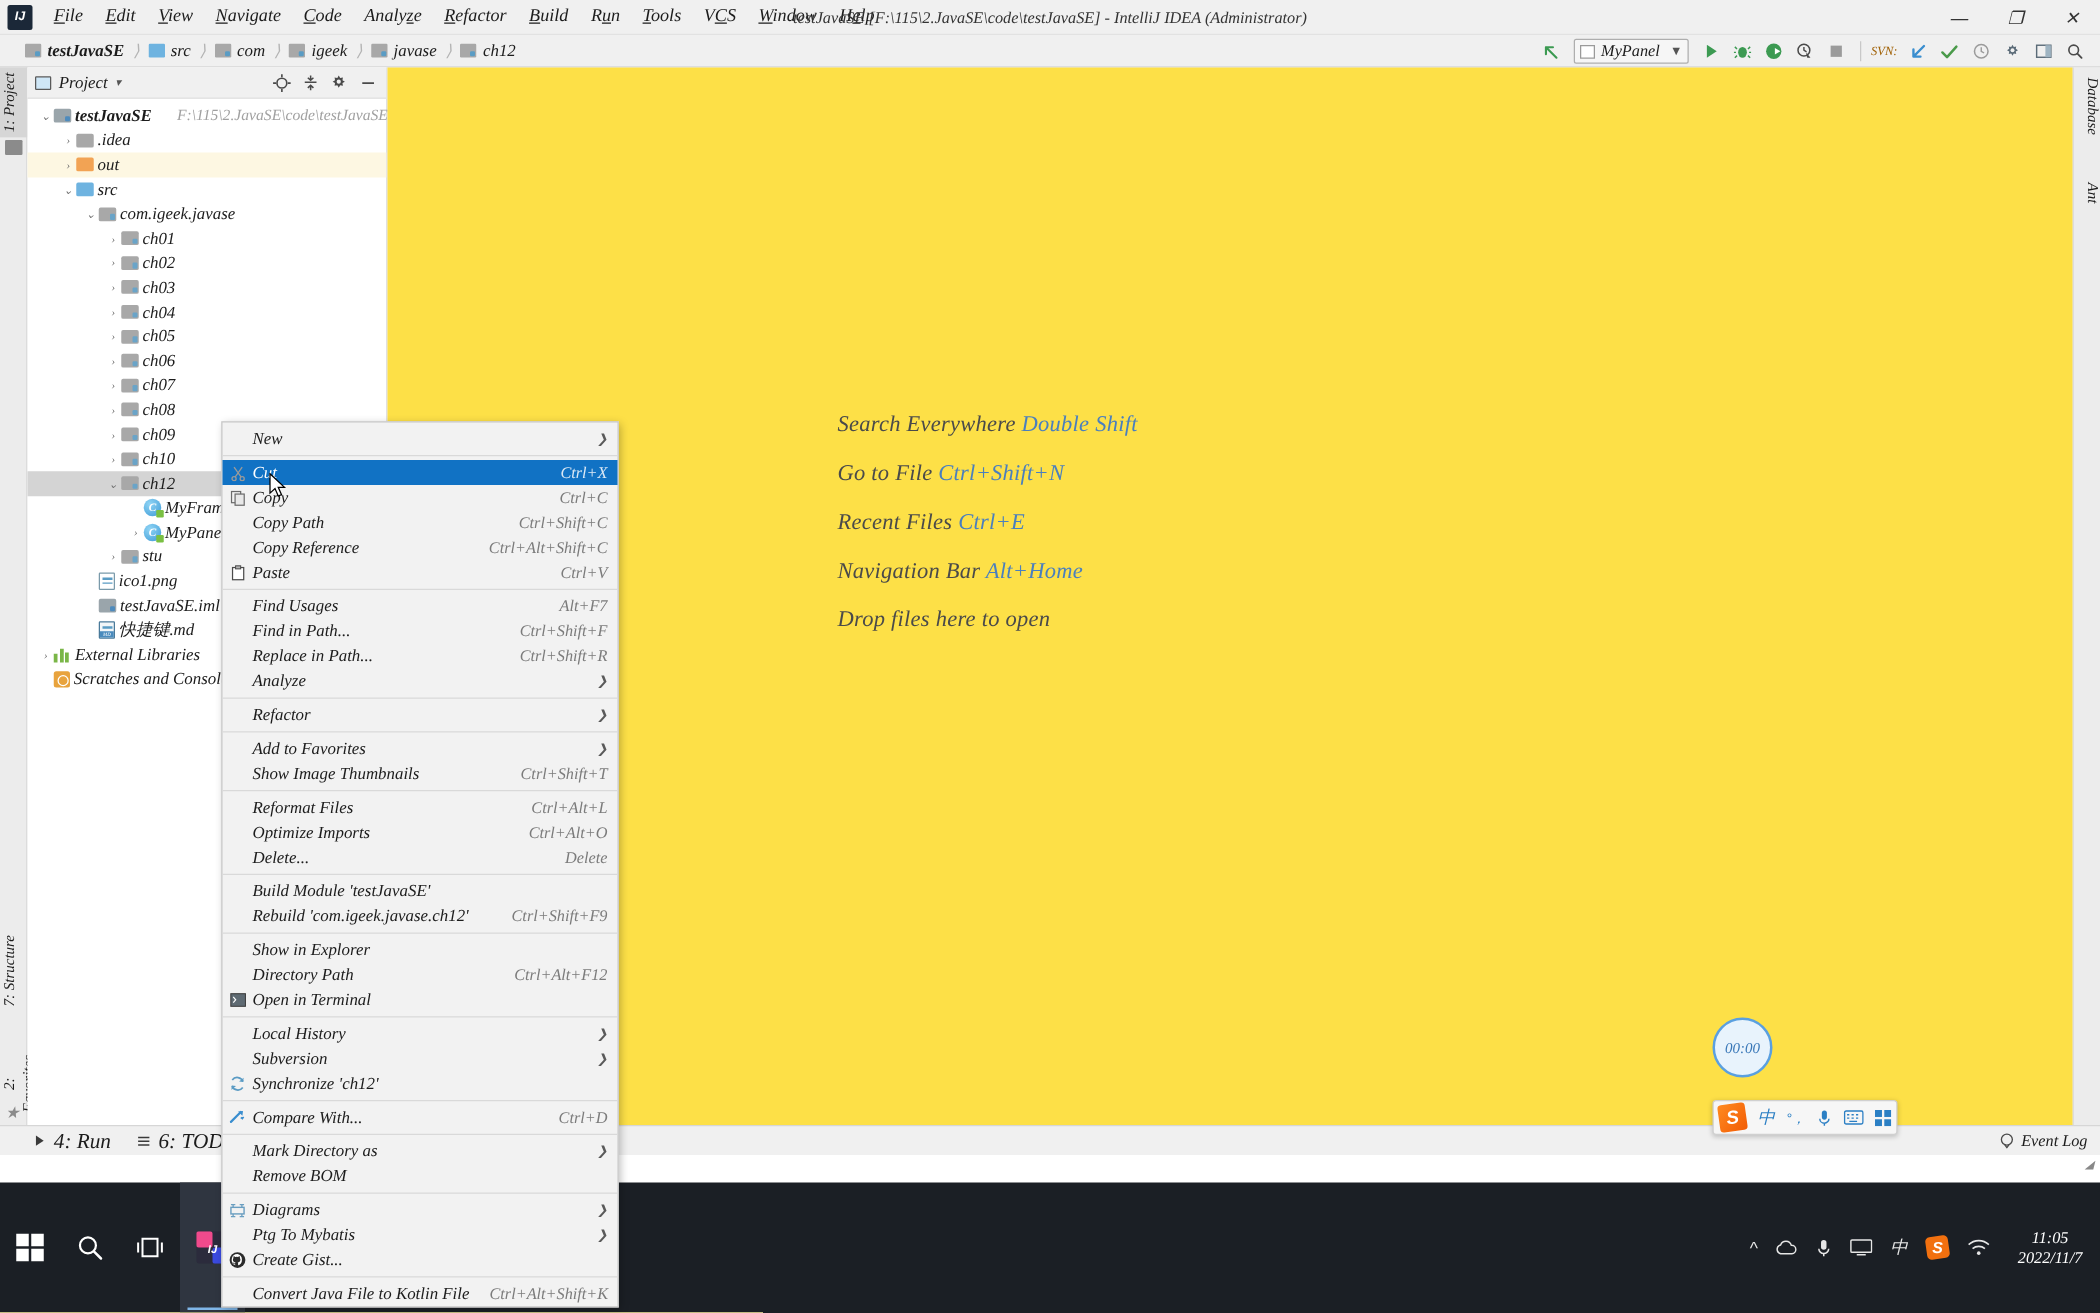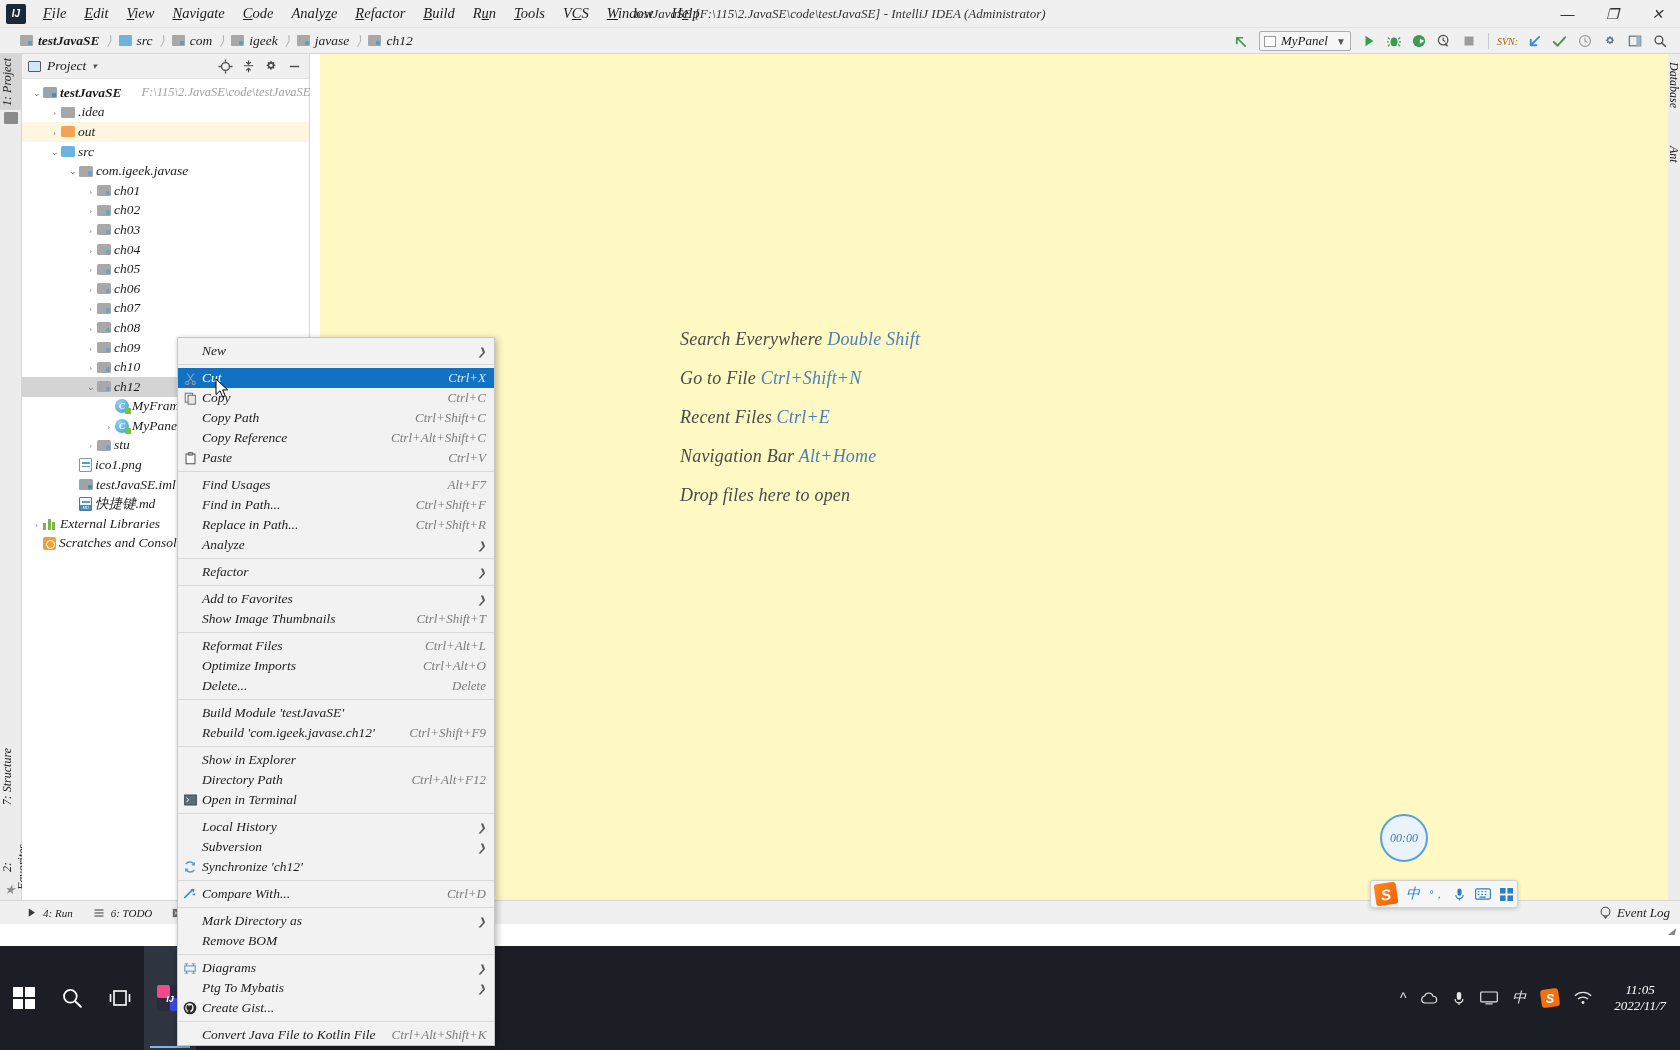--- a/index.html
+++ b/index.html
@@ -154,22 +154,22 @@
   .fileicon .bar2{position:absolute;left:1.5px;right:1.5px;top:6.5px;height:1.5px;background:#5a9cc4;}
   .fileicon.md{border-color:#4a7a9a;background:#f2f6f8;}
   .fileicon.md .mdl{position:absolute;left:0;right:0;bottom:0;height:5px;background:#4a8bbd;color:#fff;font-size:4px;text-align:center;line-height:5px;}
   .libicon{width:14px;height:12px;flex:0 0 14px;display:flex;gap:1.5px;align-items:flex-end;}
   .libicon i{display:block;width:3px;background:#7ab648;}
   .scicon{width:13px;height:13px;border-radius:2px;background:#e8a33d;flex:0 0 13px;position:relative;}
   .scicon:after{content:"";position:absolute;left:3px;top:3px;width:7px;height:7px;border:1.5px solid #fff;border-radius:50%;}
 
   
   .editor{
-    position:absolute;left:320px;top:54px;width:1348px;height:846px;
-    background:#fef9c3;
+    position:absolute;left:310px;top:54px;width:1348px;height:846px;
+    background:#fde047;
   }
   .hints{position:absolute;left:360px;top:275px;}
   .hintrow{
     font-size:18px;color:#4a4a4a;margin-bottom:18px;font-family:"Liberation Serif", serif;
     letter-spacing:.2px;
   }
   .hintrow .k{color:#4a7fbe;}
   .timer{
     position:absolute;left:1060px;top:760px;width:48px;height:48px;border-radius:50%;
     background:#e8f3fc;border:2px solid #5aa0e0;
@@ -201,21 +201,21 @@
     pointer-events:none;
   }
   .cursor svg{display:block;}
 
   
   .bottombar{
     position:absolute;left:0;top:900px;width:1680px;height:24px;
     background:#f0f0f0;border-top:1px solid #d6d6d6;
     display:flex;align-items:center;
   }
-  .bb-item{display:flex;align-items:center;font-size:11px;color:#1c1c1c;padding:0 10px;
+  .bb-item{display:flex;align-items:center;font-size:17px;color:#1c1c1c;padding:0 10px;
           font-family:"Liberation Serif", serif;}
   .bb-right{margin-left:auto;display:flex;align-items:center;padding-right:10px;}
   .statusbar{
     position:absolute;left:0;top:924px;width:1680px;height:22px;
     background:#f0f0f0;display:flex;align-items:center;
   }
   .sb-text{font-size:13px;color:#1c1c1c;margin-left:8px;font-family:"Liberation Serif", serif;}
   .sb-ico{width:13px;height:12px;border:1.4px solid #5a5a5a;margin-left:8px;border-radius:1px;}
 
   

